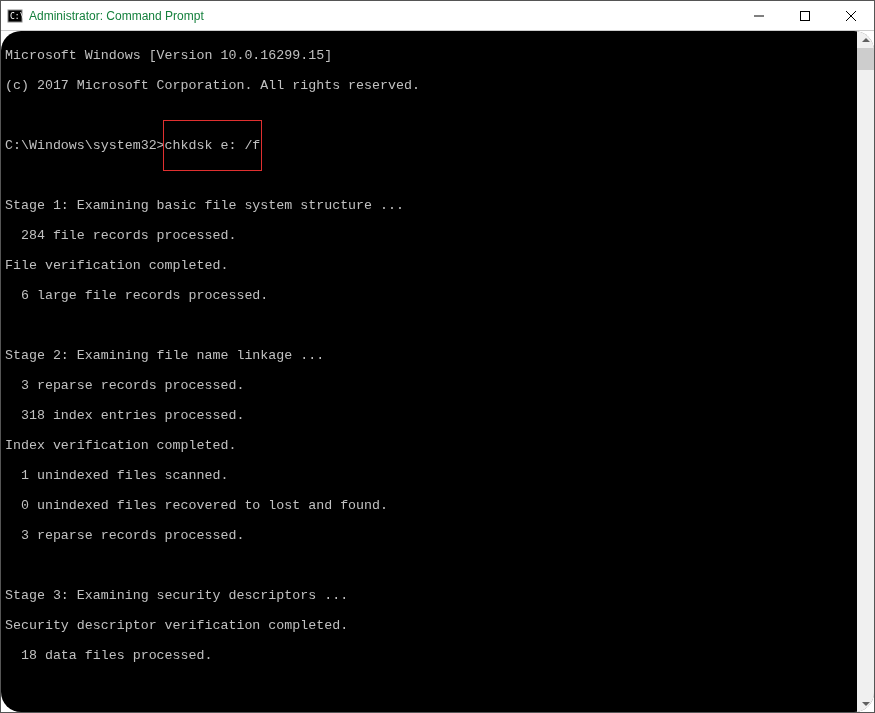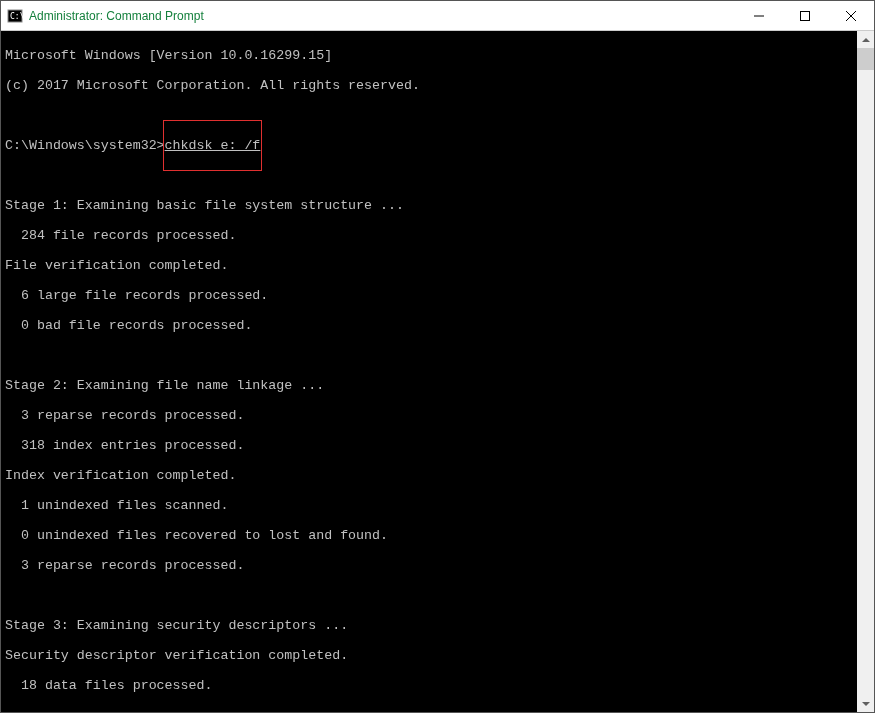--- a/index.html
+++ b/index.html
@@ -51,20 +51,21 @@
     flex: 1;
     background: #000;
     color: #c0c0c0;
     font-family: Consolas, "Courier New", monospace;
     font-size: 13.3px;
     line-height: 15px;
     padding: 2px 4px;
     position: relative;
     overflow: hidden;
     white-space: pre;
+    border-radius: 20px;
   }
   .scrollbar {
     position: absolute;
     right: 0;
     top: 0;
     bottom: 0;
     width: 17px;
     background: #f0f0f0;
     display: flex;
     flex-direction: column;
@@ -89,21 +90,20 @@
     left: 0;
     right: 0;
     height: 22px;
     background: #cdcdcd;
   }
   .highlight {
     border: 1px solid #e03030;
     padding: 17px 1px;
     margin-left: -2px;
     margin-right: -2px;
-    text-decoration: underline;
   }
   .line { min-height: 15px; }
 </style>
 </head>
 <body>
 
 <div class="titlebar">
   <span class="app-icon">
     <svg width="16" height="16" viewBox="0 0 16 16">
       <rect x="1" y="2" width="14" height="12" fill="#000" stroke="#888" stroke-width="1"></rect>
@@ -134,21 +134,20 @@
 <div class="console">
 <div class="line">Microsoft Windows [Version 10.0.16299.15]</div>
 <div class="line">(c) 2017 Microsoft Corporation. All rights reserved.</div>
 <div class="line"></div>
 <div class="line"><span>C:\Windows\system32&gt;</span><span class="highlight"><span>chkdsk e: /f</span></span></div>
 <div class="line"></div>
 <div class="line">Stage 1: Examining basic file system structure ...</div>
 <div class="line">  284 file records processed.</div>
 <div class="line">File verification completed.</div>
 <div class="line">  6 large file records processed.</div>
-<div class="line">  0 bad file records processed.</div>
 <div class="line"></div>
 <div class="line">Stage 2: Examining file name linkage ...</div>
 <div class="line">  3 reparse records processed.</div>
 <div class="line">  318 index entries processed.</div>
 <div class="line">Index verification completed.</div>
 <div class="line">  1 unindexed files scanned.</div>
 <div class="line">  0 unindexed files recovered to lost and found.</div>
 <div class="line">  3 reparse records processed.</div>
 <div class="line"></div>
 <div class="line">Stage 3: Examining security descriptors ...</div>

